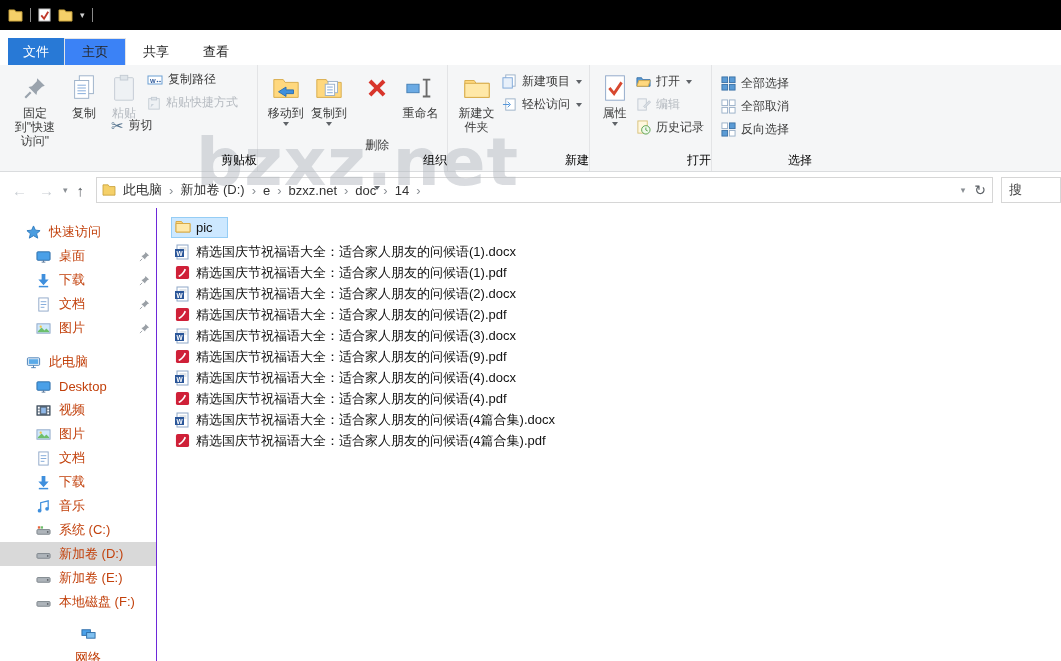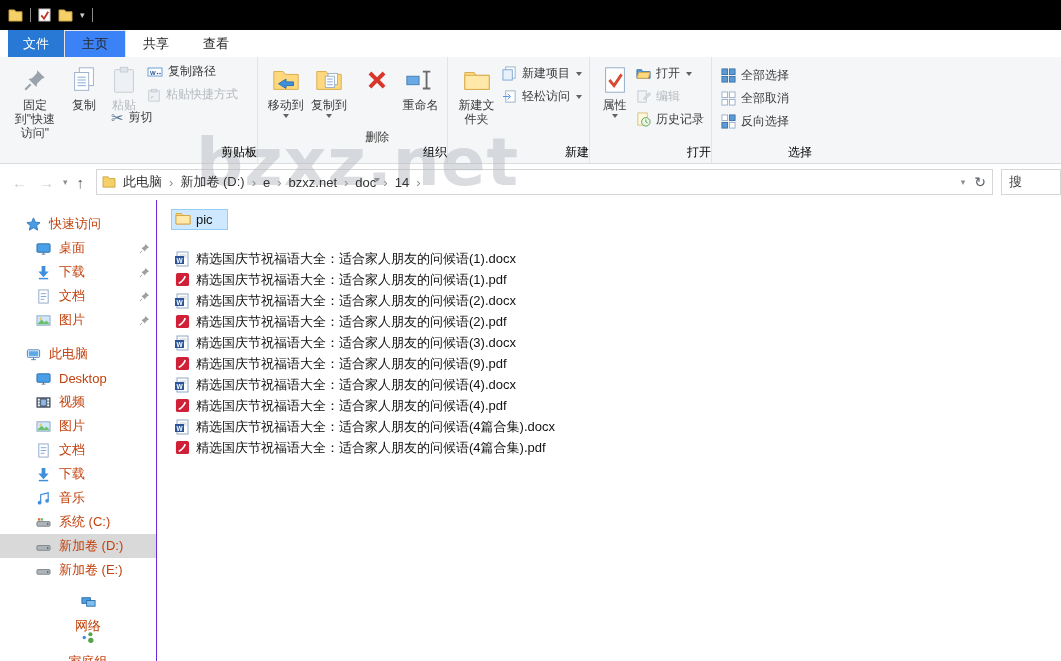--- a/index.html
+++ b/index.html
@@ -5,21 +5,21 @@
   * { box-sizing: border-box; margin: 0; padding: 0; }
   html,body { width:1061px; height:661px; overflow:hidden; background:#fff;
     font-family:"Liberation Sans", sans-serif; font-size:12px; color:#3b3b3b; position:relative;}
 
   
   .titlebar { height:30px; background:#000; display:flex; align-items:center; padding-left:8px; gap:7px;}
   .qat-sep { width:1px; height:14px; background:#8a8a8a; }
   .qat-chev { color:#cfcfcf; font-size:9px; }
 
   
-  .tabrow { height:27px; background:#fff; display:flex; align-items:stretch; padding-left:8px;}
+  .tabrow { height:27px; background:#fff; display:flex; align-items:stretch; padding-left:8px;margin-top:8px;}
   .tab { display:flex; align-items:center; padding:0 17px; font-size:13px; color:#262626; cursor:default;}
   .tab-file { background:#2879d6; color:#fff; padding:0 15px;}
   .tab-sel { background:#3b82f6; border:1px solid #e3e4e6; border-bottom:none; }
 
   
   .ribbon { height:107px; background:#f5f6f7; border-bottom:1px solid #dadcde; display:flex; position:relative;}
   .rgroup { position:relative; padding:2px 4px 18px 6px; border-right:1px solid #e3e4e6; display:flex; align-items:flex-start;}
   .rgroup-label { position:absolute; left:0; right:0; bottom:2px; text-align:right; color:#000000; font-size:12px; z-index:20;}
   .btn-lg { display:flex; flex-direction:column; align-items:center; padding:3px 3px 0; min-height:84px; text-align:center; line-height:14px;}
   .btn-lg .ic { height:36px; display:flex; align-items:center; justify-content:center;}
@@ -48,21 +48,21 @@
   .sidebar { width:157px; border-right:1px solid #6d28d9; padding-top:12px; font-size:13px; color:#c2410c; flex:none;}
   .side-item { height:24px; display:flex; align-items:center; gap:8px; padding-right:6px;}
   .lvl0 { padding-left:26px; }
   .lvl1 { padding-left:36px; }
   .side-sel { background:#d9d9d9; }
   .gap10 { margin-top:10px; } .gap12 { margin-top:12px;flex-direction:column; }
   .slabel { white-space:nowrap; }
   .spin { margin-left:auto; }
 
   .filearea { flex:1; padding:9px 0 0 14px; font-size:13px; color:#111;}
-  .folder-row { display:inline-flex; align-items:center; gap:5px; padding:1px 14px 2px 3px; background:#cde8ff; border:1px solid #95cdf5; margin-bottom:18px;}
+  .folder-row { display:inline-flex; align-items:center; gap:5px; padding:1px 14px 2px 3px; background:#cde8ff; border:1px solid #95cdf5; margin-bottom:3px;}
   .file-row { height:21px; display:flex; align-items:center; gap:6px; padding-left:3px; width:max-content;}
   .fic { width:16px; height:16px; flex:none; display:flex; align-items:center; justify-content:center;}
 
   
   .watermark { position:absolute; left:196px; top:124px; font-family:"DejaVu Sans", sans-serif;
     font-weight:700; font-size:66px; letter-spacing:1px; color:#b6bbc2; opacity:.5; z-index:12; pointer-events:none;}
 
   svg { display:block; }
 </style>
 </head>
@@ -530,20 +530,29 @@
     </div>
     <div class="side-item lvl1">
       <span>
           <svg width="15" height="15" viewBox="0 0 16 16">
             <rect x="1" y="7" width="14" height="5" rx="1" fill="#aeb4ba" stroke="#7d848b"></rect>
             <circle cx="12.5" cy="9.5" r=".9" fill="#5a5f65"></circle>
           </svg>
         </span>
       <span class="slabel">新加卷 (E:)</span>
     </div>
+    <div class="side-item lvl1">
+      <span>
+          <svg width="15" height="15" viewBox="0 0 16 16">
+            <rect x="1" y="7" width="14" height="5" rx="1" fill="#aeb4ba" stroke="#7d848b"></rect>
+            <circle cx="12.5" cy="9.5" r=".9" fill="#5a5f65"></circle>
+          </svg>
+        </span>
+      <span class="slabel">本地磁盘 (F:)</span>
+    </div>
 
     <div class="side-item lvl0 gap12">
       <span>
           <svg width="15" height="15" viewBox="0 0 16 16">
             <rect x="1" y="4" width="9" height="6" fill="#4aa0e8" stroke="#2e6da8"></rect>
             <rect x="6" y="7" width="9" height="6" fill="#7fc0f0" stroke="#2e6da8"></rect>
           </svg>
         </span>
       <span class="slabel">网络</span>
     </div>

